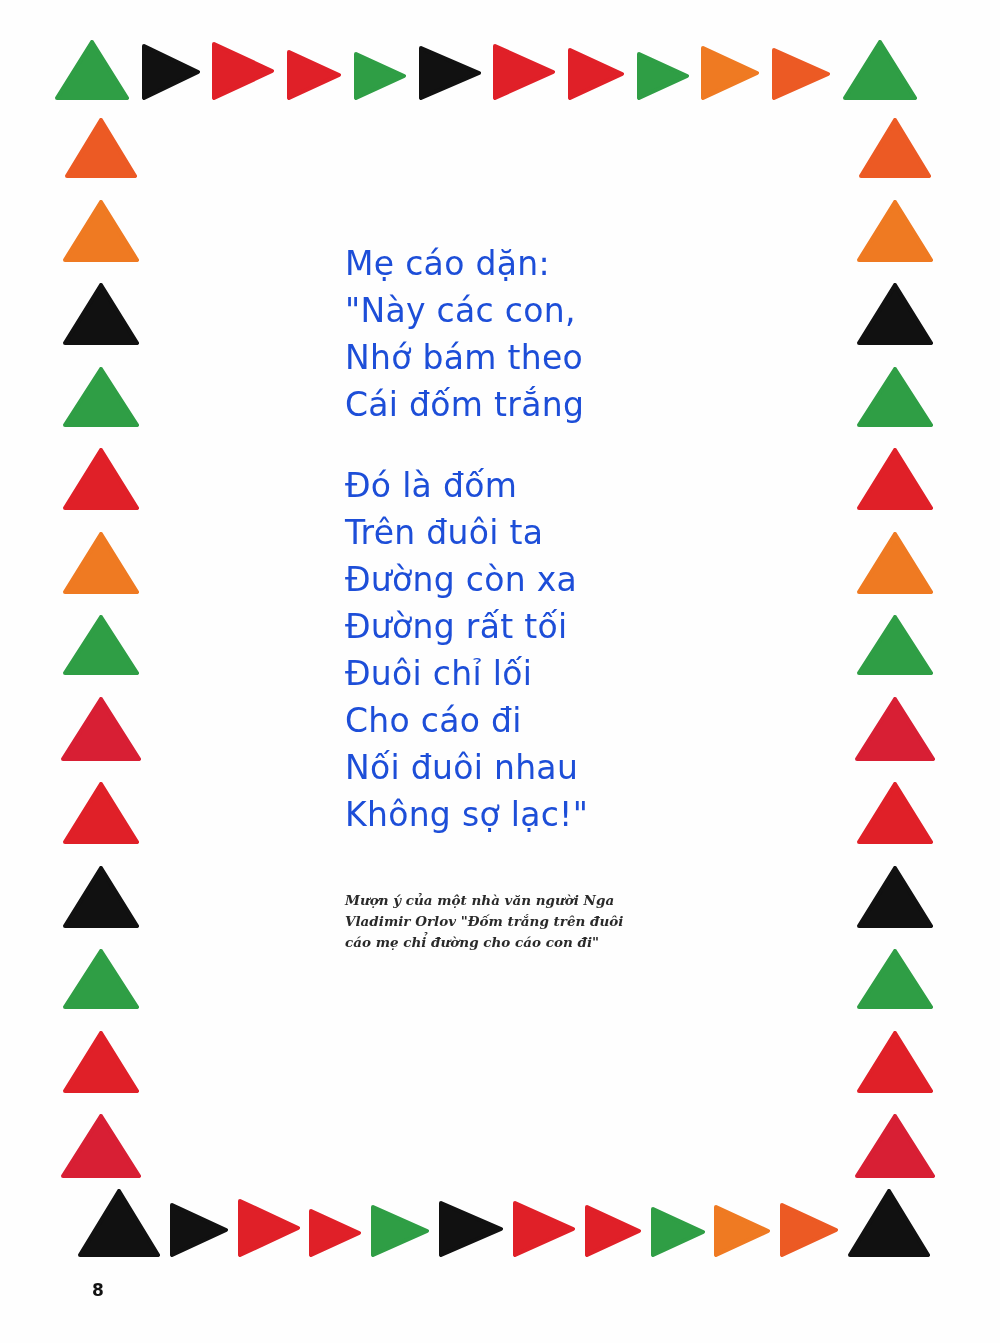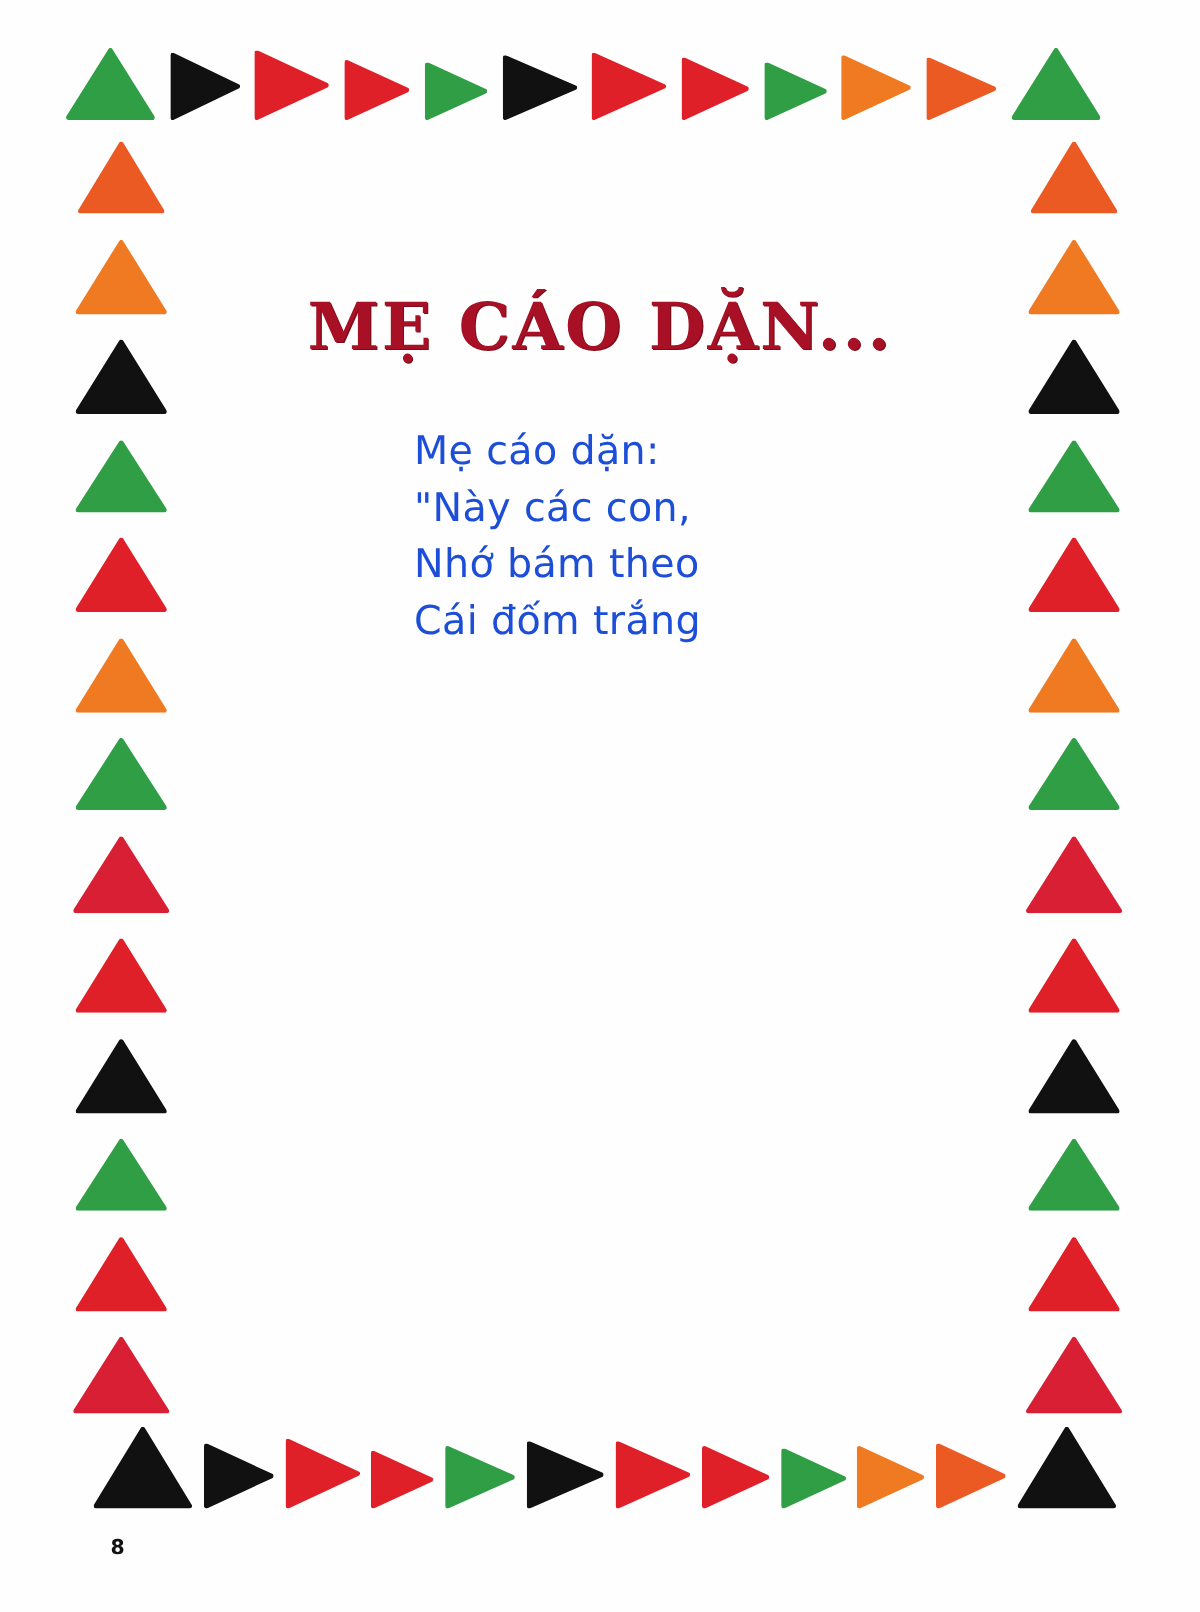--- a/index.html
+++ b/index.html
@@ -381,21 +381,31 @@
         </svg>
       </span>
       <span class="tri">
         <svg width="82" height="68" viewBox="0 0 82 68">
           <polygon points="41,2 80,66 2,66" fill="#111111" stroke="#111111" stroke-width="4" stroke-linejoin="round"></polygon>
         </svg>
       </span>
     </div>
 
   <div class="content">
-    <h1 class="poem-title">MẸ CÁO DẶN...</h1>
     <p class="stanza">Mẹ cáo dặn:
 "Này các con,
 Nhớ bám theo
 Cái đốm trắng</p>
+    <p class="stanza">Đó là đốm
+Trên đuôi ta
+Đường còn xa
+Đường rất tối
+Đuôi chỉ lối
+Cho cáo đi
+Nối đuôi nhau
+Không sợ lạc!"</p>
+    <p class="credit">Mượn ý của một nhà văn người Nga
+Vladimir Orlov "Đốm trắng trên đuôi
+cáo mẹ chỉ đường cho cáo con đi"</p>
   </div>
 
   <div class="page-number">8</div>
 </div>
 
 </body></html>

